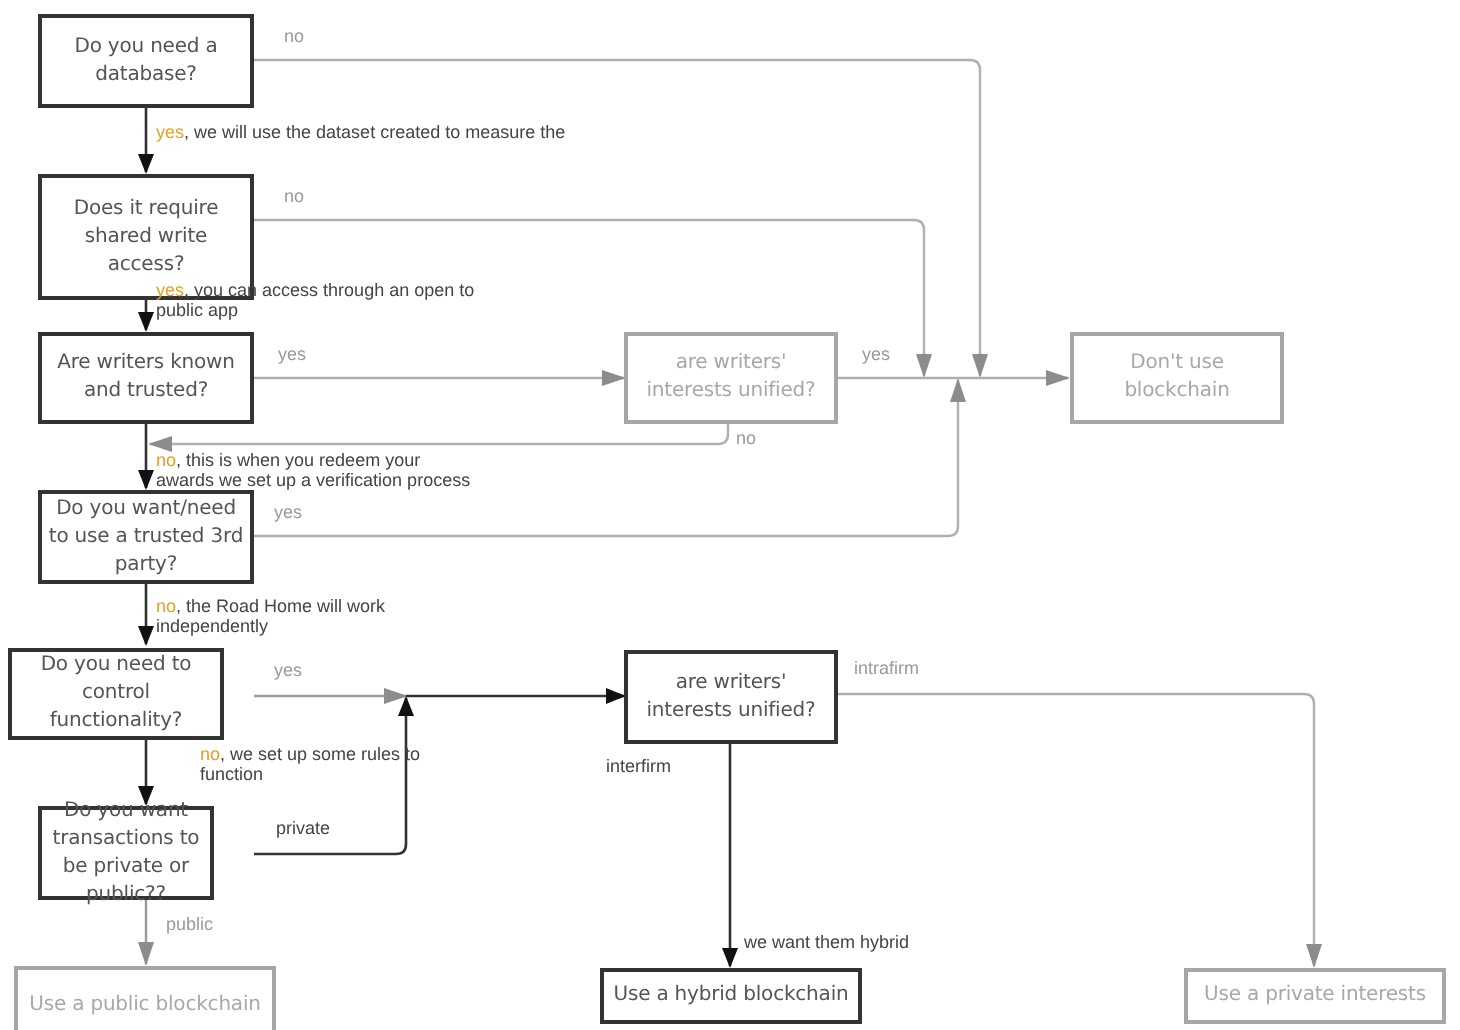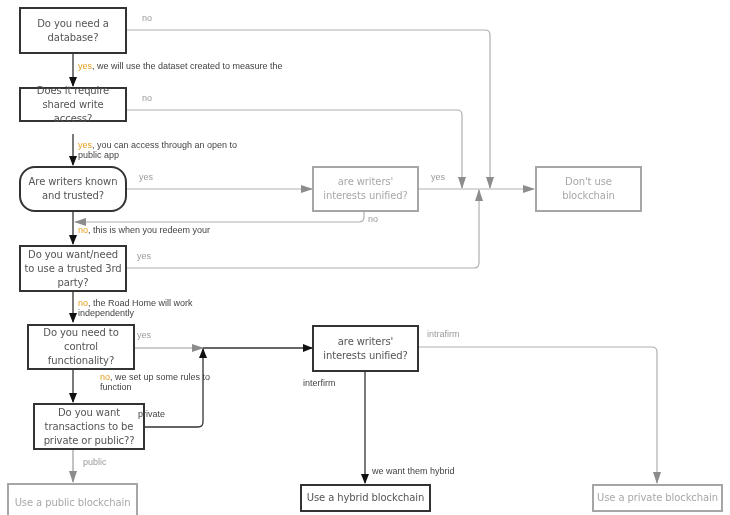--- a/index.html
+++ b/index.html
@@ -55,40 +55,40 @@
   <path d="M127,427 H198 Q203,427 203,422 V349" fill="none" stroke="#333" stroke-width="1.3" marker-end="url(#ad)"></path>
 
   <line x1="73" y1="450" x2="73" y2="482" stroke="#9a9a9a" stroke-width="1.2" marker-end="url(#ag)"></line>
 
   <path d="M419,347 H652 Q657,347 657,352 V483" fill="none" stroke="#b0b0b0" stroke-width="1.2" marker-end="url(#ag)"></path>
 
   <line x1="365" y1="372" x2="365" y2="483" stroke="#333" stroke-width="1.3" marker-end="url(#ad)"></line>
 </svg>
 
 <div class="node dark" style="left:19px;top:7px;width:108px;height:47px;">Do you need a database?</div>
-<div class="node dark" style="left:19px;top:87px;width:108px;height:35px;">Does it require shared write access?</div>
-<div class="node dark" style="left:19px;top:166px;width:108px;height:46px;border-radius:16px;">Are writers known and trusted?</div>
+<div class="node dark" style="left:19px;top:87px;width:108px;height:63px;">Does it require shared write access?</div>
+<div class="node dark" style="left:19px;top:166px;width:108px;height:46px;">Are writers known and trusted?</div>
 <div class="node light" style="left:312px;top:166px;width:107px;height:46px;">are writers' interests unified?</div>
 <div class="node light" style="left:535px;top:166px;width:107px;height:46px;">Don't use blockchain</div>
 <div class="node dark" style="left:19px;top:245px;width:108px;height:47px;">Do you want/need to use a trusted 3rd party?</div>
-<div class="node dark" style="left:27px;top:324px;width:108px;height:46px;">Do you need to control functionality?</div>
+<div class="node dark" style="left:4px;top:324px;width:108px;height:46px;">Do you need to control functionality?</div>
 <div class="node dark" style="left:312px;top:325px;width:107px;height:47px;">are writers' interests unified?</div>
-<div class="node dark" style="left:33px;top:403px;width:112px;height:47px;">Do you want transactions to be private or public??</div>
+<div class="node dark" style="left:19px;top:403px;width:88px;height:47px;">Do you want transactions to be private or public??</div>
 <div class="node light" style="left:7px;top:483px;width:131px;height:40px;">Use a public blockchain</div>
 <div class="node dark" style="left:300px;top:484px;width:131px;height:28px;">Use a hybrid blockchain</div>
-<div class="node light" style="left:592px;top:484px;width:131px;height:28px;">Use a private blockchain</div>
+<div class="node light" style="left:592px;top:484px;width:131px;height:28px;">Use a private interests</div>
 
 <div class="lbl grey" style="left:142px;top:13px;">no</div>
 <div class="lbl dark" style="left:78px;top:61px;"><span class="yes">yes</span><span>, we will use the dataset created to measure the</span><br></div>
 <div class="lbl grey" style="left:142px;top:93px;">no</div>
 <div class="lbl dark" style="left:78px;top:140px;"><span class="yes">yes</span><span>, you can access through an open to</span><br><span>public app</span></div>
 <div class="lbl grey" style="left:139px;top:172px;">yes</div>
 <div class="lbl grey" style="left:431px;top:172px;">yes</div>
 <div class="lbl grey" style="left:368px;top:214px;">no</div>
-<div class="lbl dark" style="left:78px;top:225px;"><span class="no">no</span><span>, this is when you redeem your</span><br></div>
+<div class="lbl dark" style="left:78px;top:225px;"><span class="no">no</span><span>, this is when you redeem your</span><br><span>awards we set up a verification process</span></div>
 <div class="lbl grey" style="left:137px;top:251px;">yes</div>
 <div class="lbl dark" style="left:78px;top:298px;"><span class="no">no</span><span>, the Road Home will work</span><br><span>independently</span></div>
 <div class="lbl grey" style="left:137px;top:330px;">yes</div>
 <div class="lbl dark" style="left:78px;top:372px;margin-left:22px;"><span class="no">no</span><span>, we set up some rules to</span><br><span>function</span></div>
 <div class="lbl dark" style="left:138px;top:409px;">private</div>
 <div class="lbl grey" style="left:83px;top:457px;text-align:center;">public</div>
 <div class="lbl grey" style="left:427px;top:329px;">intrafirm</div>
 <div class="lbl dark" style="left:303px;top:378px;">interfirm</div>
 <div class="lbl dark" style="left:372px;top:466px;">we want them hybrid</div>
 

